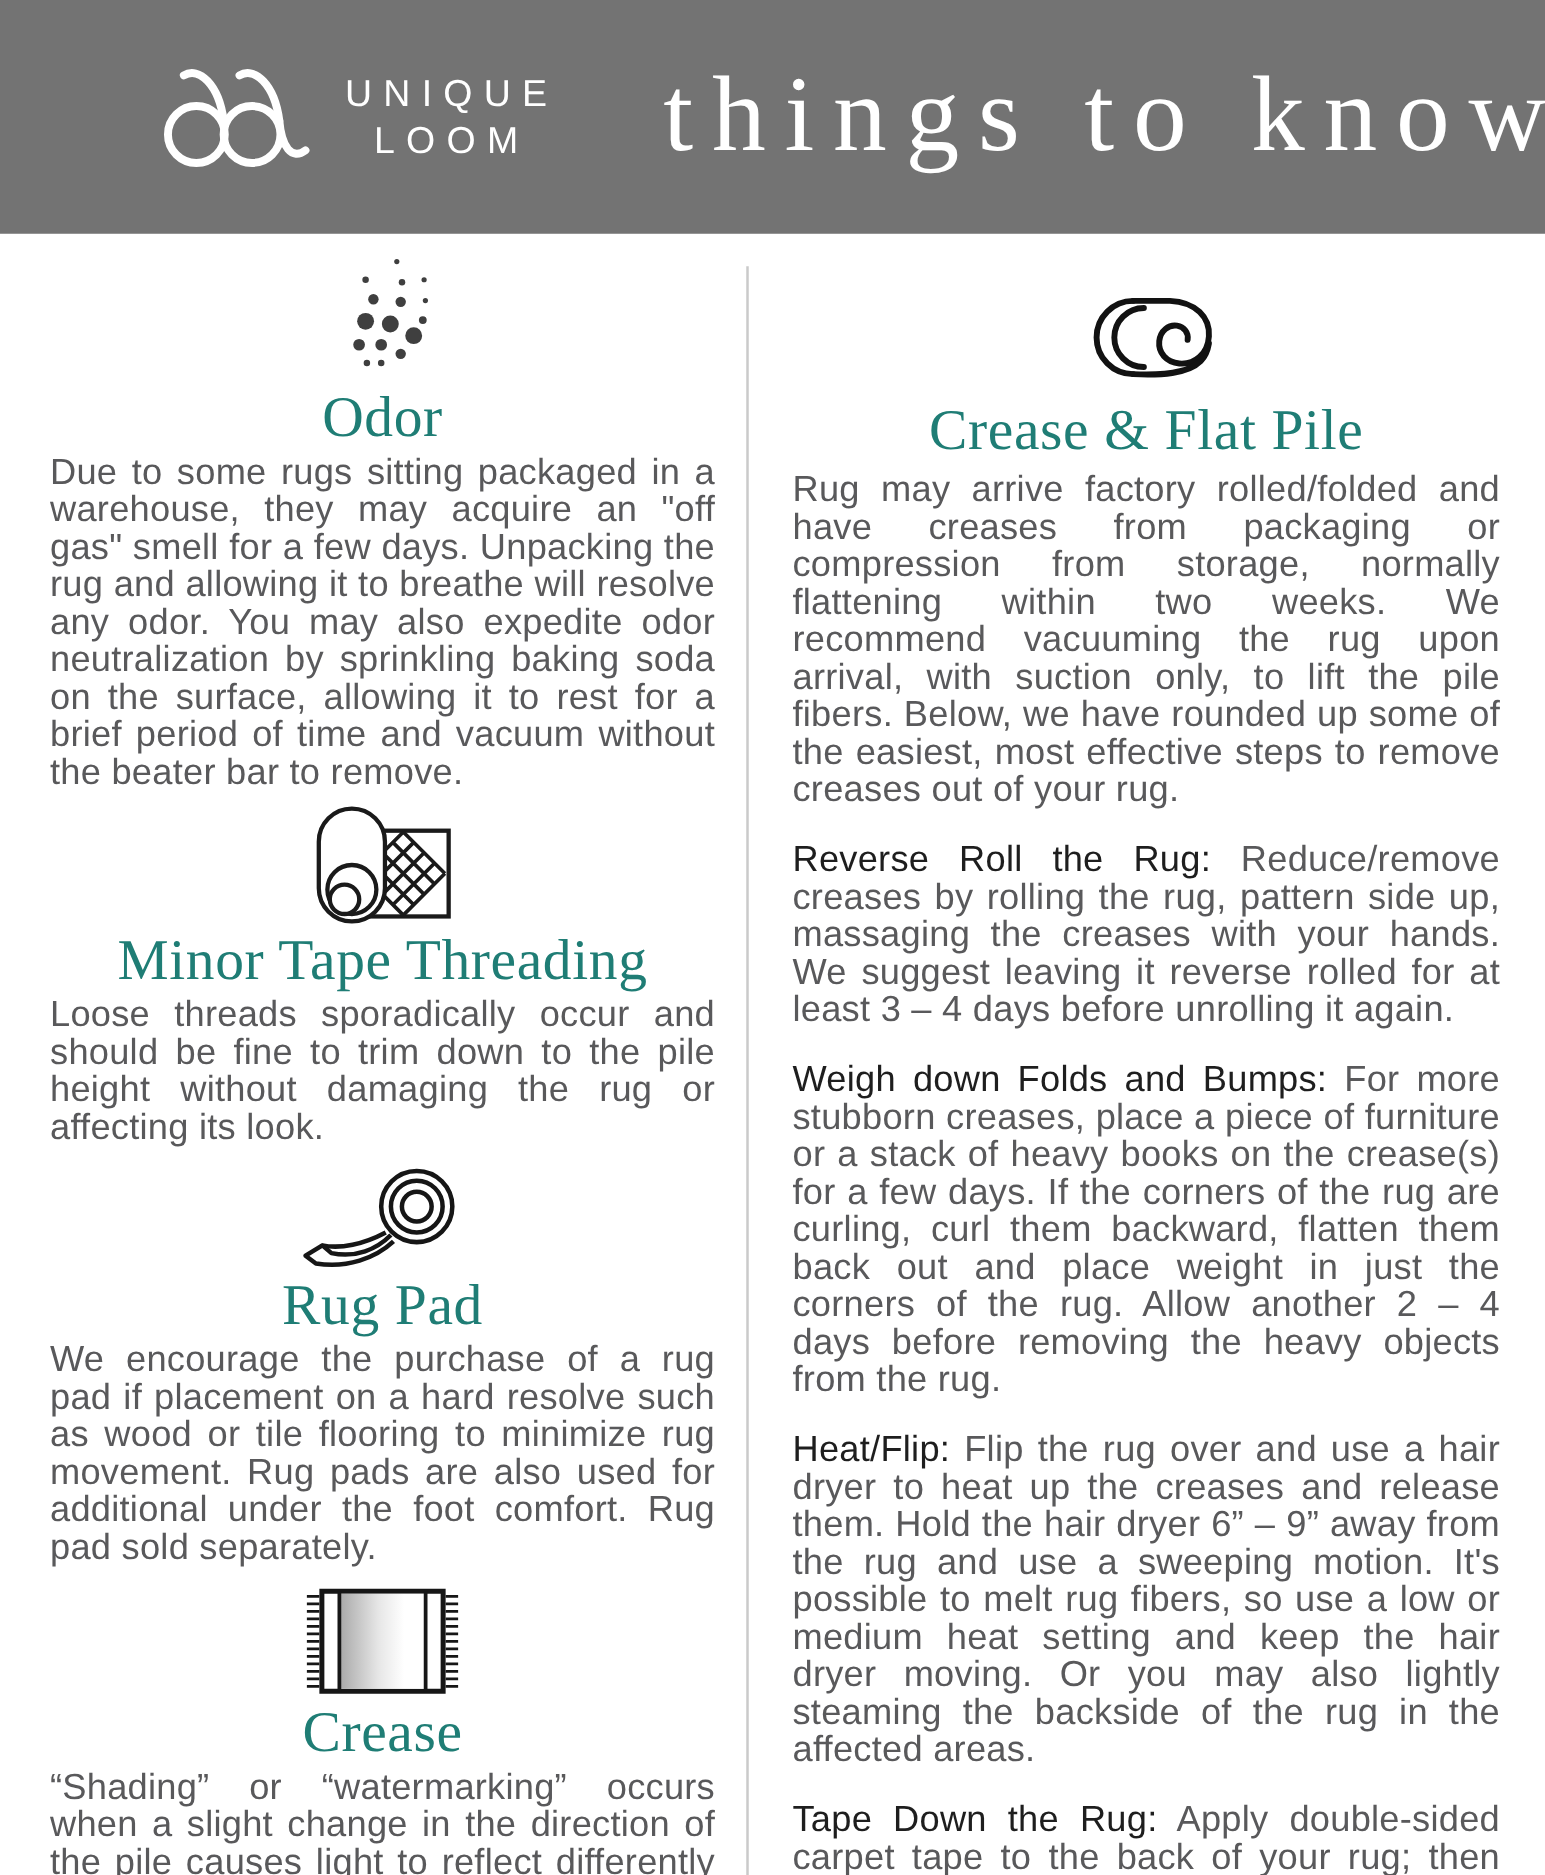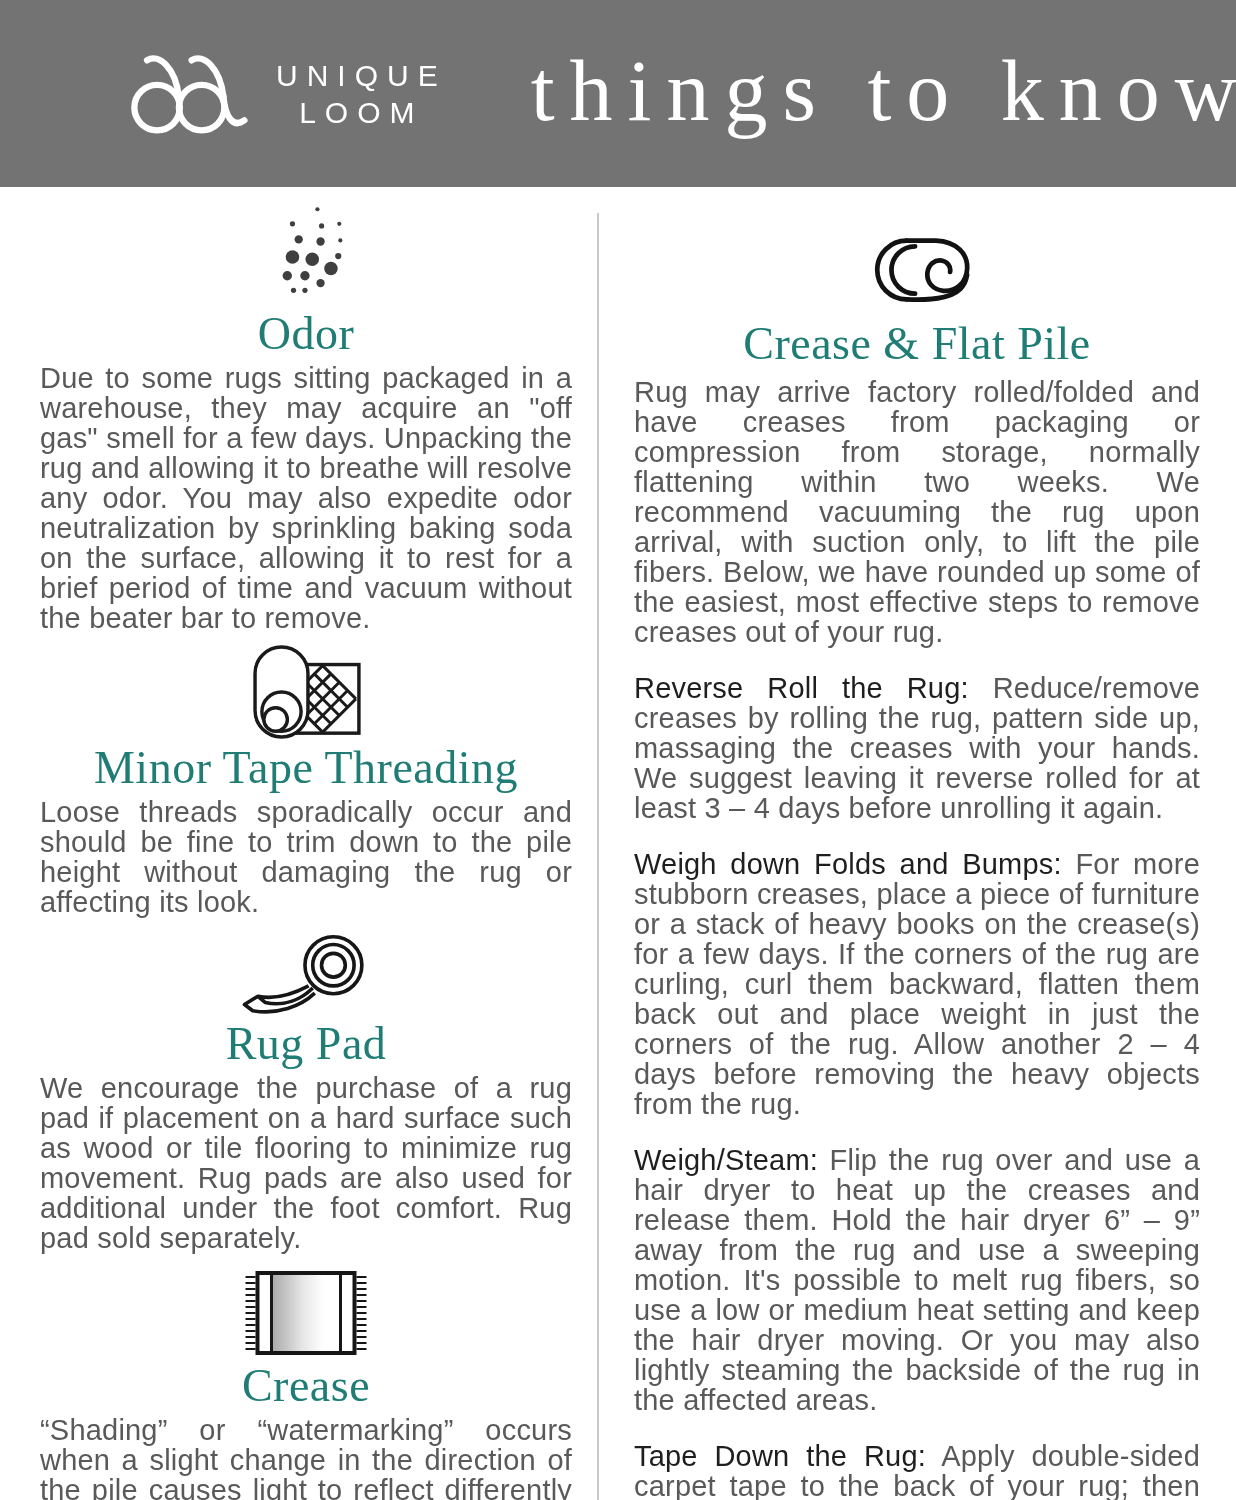--- a/index.html
+++ b/index.html
@@ -151,21 +151,21 @@
           <g fill="none" stroke="#161616" stroke-width="3.5" stroke-linejoin="round">
             <path d="M75,55 C58,64 40,68 26,65 L13,73 L21,79 C45,83 67,75 81,62" fill="#ffffff"></path>
             <path d="M26,65 L33,71 C52,75 68,68 79,57"></path>
             <circle cx="99" cy="35" r="27.5" fill="#ffffff"></circle>
             <circle cx="99" cy="35" r="20"></circle>
             <circle cx="99" cy="35" r="11.5"></circle>
           </g>
         </svg>
       </div>
       <h2 class="sec-heading">Rug Pad</h2>
-      <p class="body">We encourage the purchase of a rug pad if placement on a hard surface such as wood or tile flooring to minimize rug movement. Rug pads are also used for additional under the foot comfort. Rug pad sold separately.</p>
+      <p class="body">We encourage the purchase of a rug pad if placement on a hard resolve such as wood or tile flooring to minimize rug movement. Rug pads are also used for additional under the foot comfort. Rug pad sold separately.</p>
 
       <div class="icon-row m-shading">
         <svg width="150" height="92" viewBox="0 0 145 92">
           <defs>
             <linearGradient id="sg" x1="0" y1="0" x2="1" y2="0">
               <stop offset="0" stop-color="#a8a8a8"></stop>
               <stop offset="0.45" stop-color="#e6e6e6"></stop>
               <stop offset="0.75" stop-color="#ffffff"></stop>
             </linearGradient>
           </defs>
@@ -203,21 +203,21 @@
         <span class="tip-label">Reverse Roll the Rug:</span>
         <span>Reduce/remove creases by rolling the rug, pattern side up, massaging the creases with your hands. We suggest leaving it reverse rolled for at least 3 – 4 days before unrolling it again.</span>
       </p>
 
       <p class="body tip">
         <span class="tip-label">Weigh down Folds and Bumps:</span>
         <span>For more stubborn creases, place a piece of furniture or a stack of heavy books on the crease(s) for a few days. If the corners of the rug are curling, curl them backward, flatten them back out and place weight in just the corners of the rug. Allow another 2 – 4 days before removing the heavy objects from the rug.</span>
       </p>
 
       <p class="body tip">
-        <span class="tip-label">Weigh/Steam:</span>
+        <span class="tip-label">Heat/Flip:</span>
         <span>Flip the rug over and use a hair dryer to heat up the creases and release them. Hold the hair dryer 6” – 9” away from the rug and use a sweeping motion. It's possible to melt rug fibers, so use a low or medium heat setting and keep the hair dryer moving. Or you may also lightly steaming the backside of the rug in the affected areas.</span>
       </p>
 
       <p class="body tip">
         <span class="tip-label">Tape Down the Rug:</span>
         <span>Apply double-sided carpet tape to the back of your rug; then remove the paper covering the adhesive and smooth the rug over the floor. Press the tape down firmly, smoothing it as you go. Carpet tape works on hard floors and on existing wall-to-wall carpet, holding your rug in place. If you have laminate flooring, purchase a less adhesive double-sided tape to prevent the laminate from buckling or otherwise being damaged.</span>
       </p>
 
     </section>
   </main>

